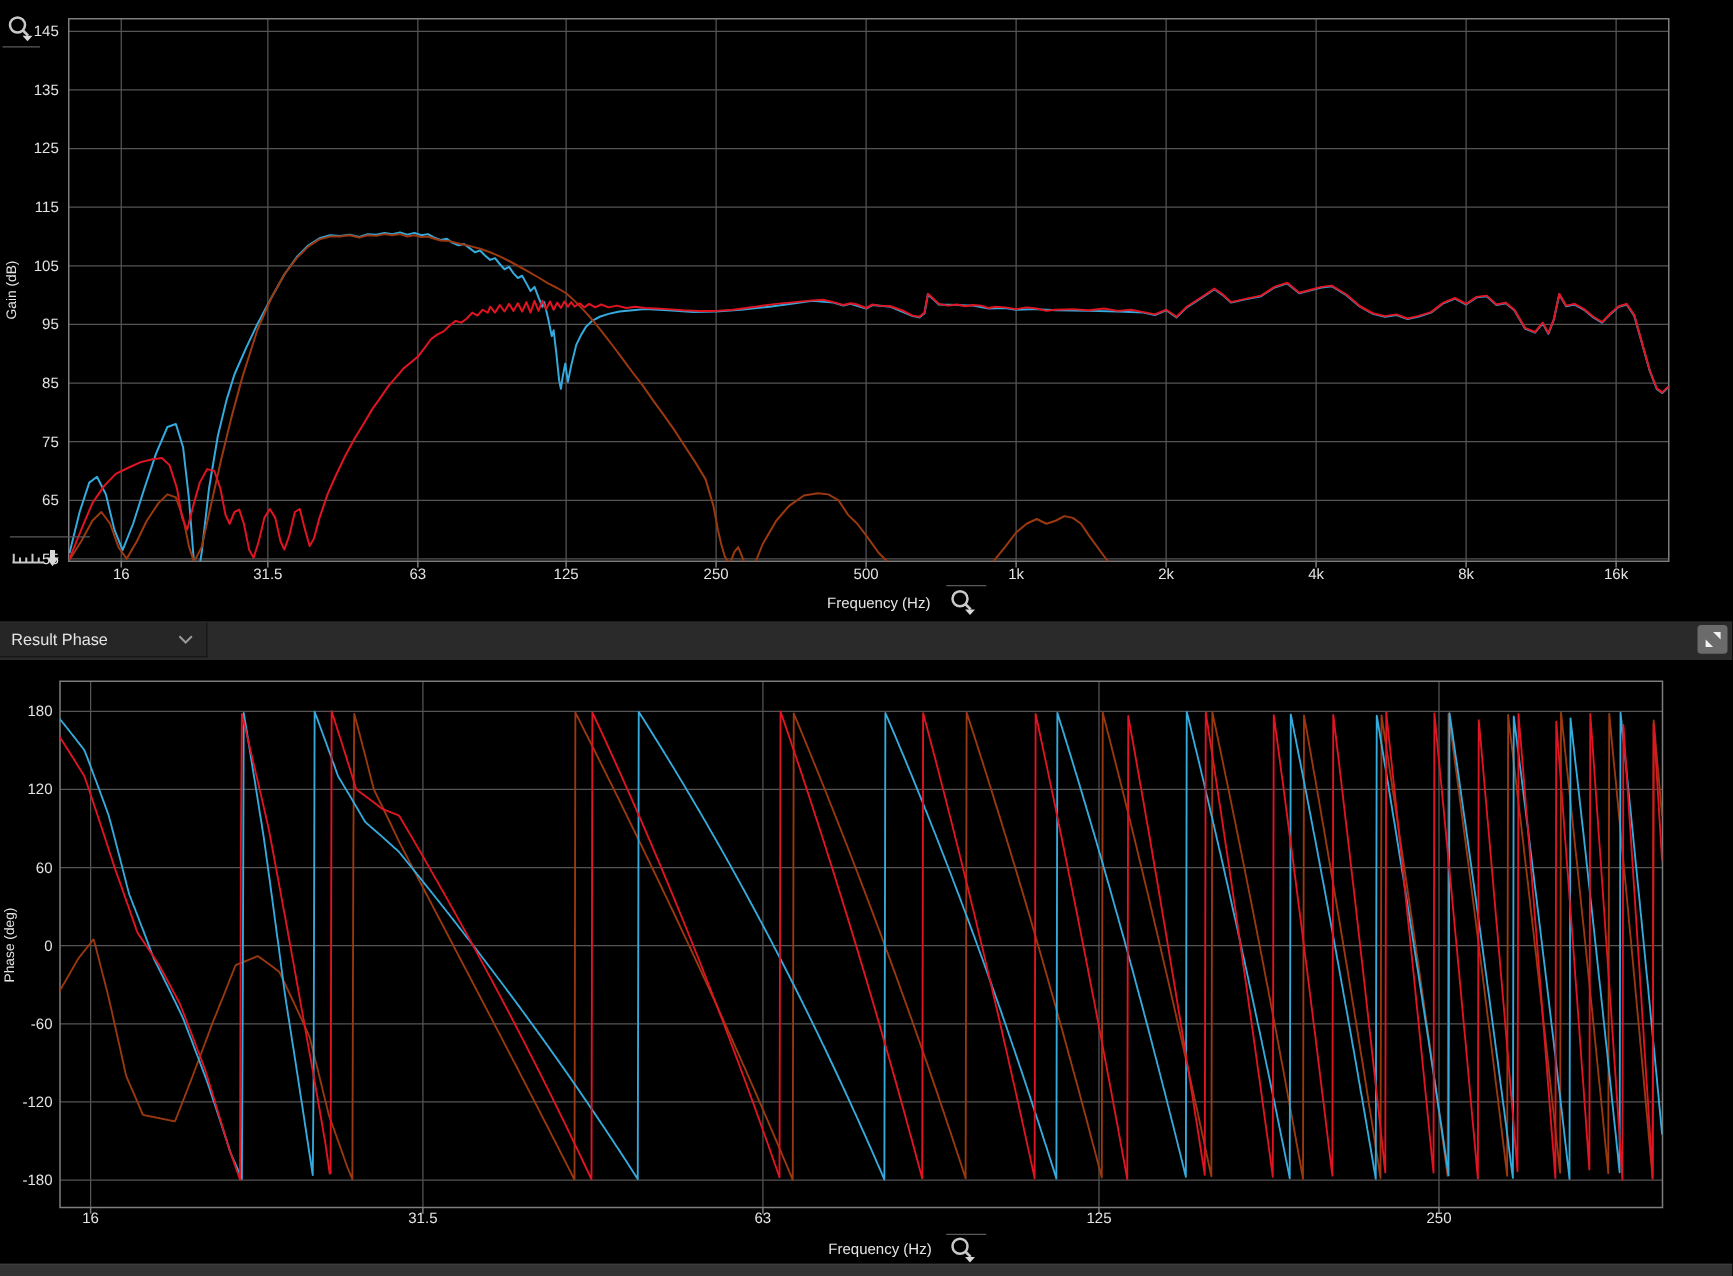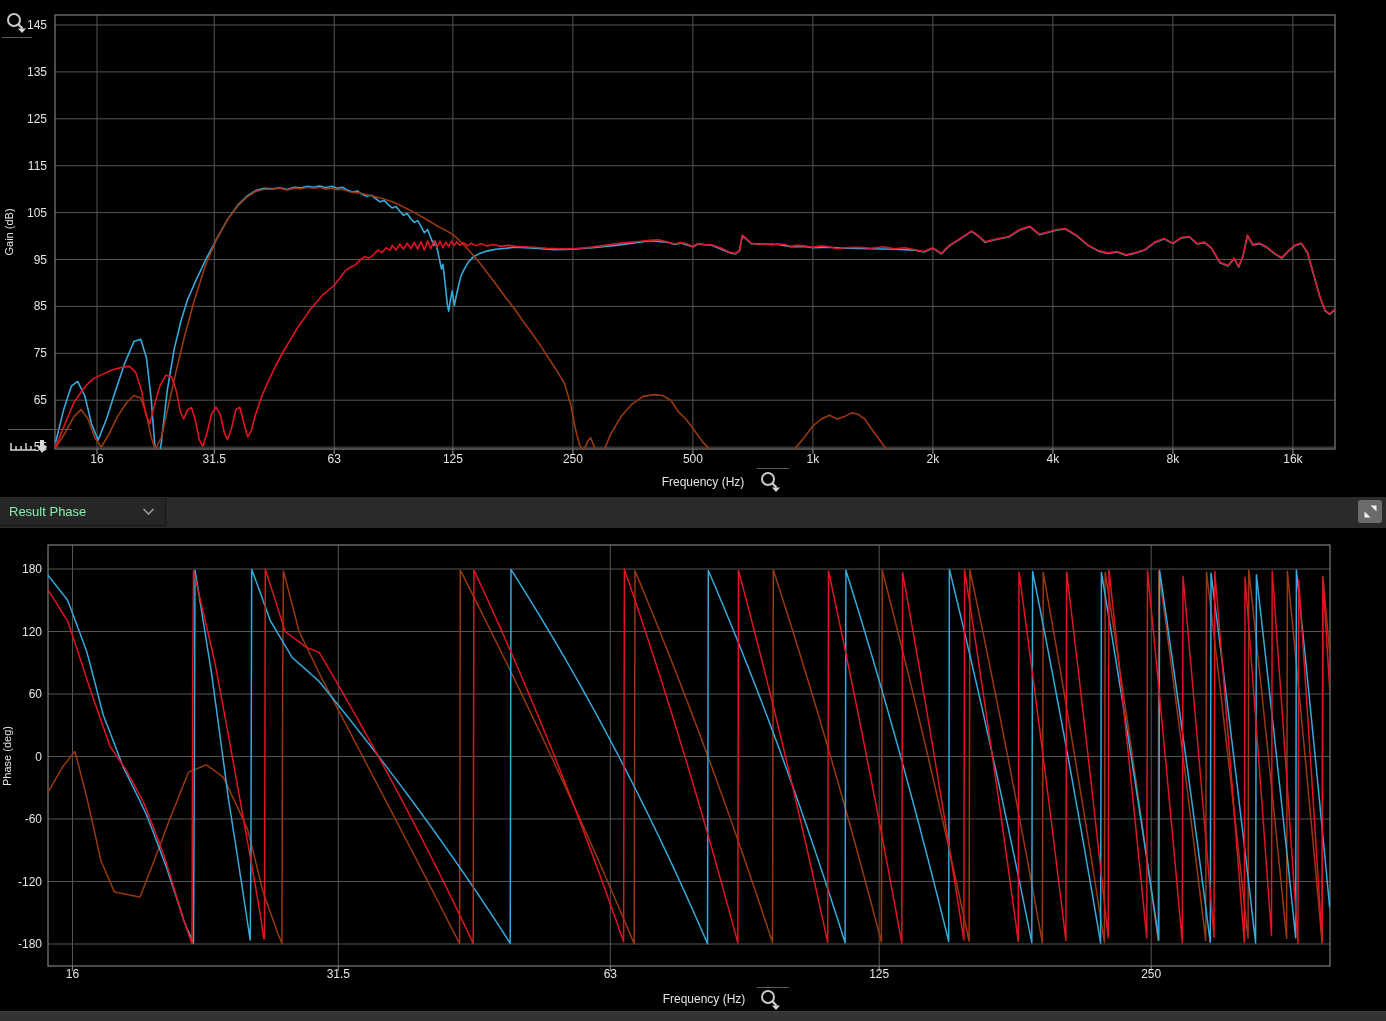--- a/index.html
+++ b/index.html
@@ -5,21 +5,21 @@
   html,body{margin:0;padding:0;background:#000;}
   body{position:relative;width:1386px;height:1021px;overflow:hidden;
        font-family:"Liberation Sans","DejaVu Sans",sans-serif;}
   svg.chart{position:absolute;left:0;display:block;}
   .iconbtn{position:absolute;background:transparent;border:none;padding:0;margin:0;cursor:pointer;line-height:0;}
   .sep{position:absolute;height:1px;background:#5a5a5a;}
   .toolbar{position:absolute;left:0;width:1386px;background:#2a2a2a;}
   .dropdown{position:absolute;left:0;top:1px;width:165px;height:27px;background:#262626;
             border-right:1px solid #161616;border-bottom:1px solid #161616;
             display:flex;align-items:center;justify-content:space-between;cursor:pointer;}
-  .dropdown .lbl{color:#86efac;font-size:13px;padding-left:9px;white-space:nowrap;}
+  .dropdown .lbl{color:#e5e5e5;font-size:13px;padding-left:9px;white-space:nowrap;}
   .dropdown .chev{padding-right:10px;line-height:0;}
   .expandbtn{position:absolute;width:24px;height:23px;background:#6b6b6b;border:none;border-radius:3px;
              display:flex;align-items:center;justify-content:center;cursor:pointer;padding:0;line-height:0;}
   .statusbar{position:absolute;left:0;width:1386px;background:#333333;border-top:1px solid #3d3d3d;}
 </style>
 </head>
 <body>
 
 <svg id="gain-svg" class="chart" style="top:0;" width="1386" height="497" viewBox="0 0 1386 497">
     <defs>

